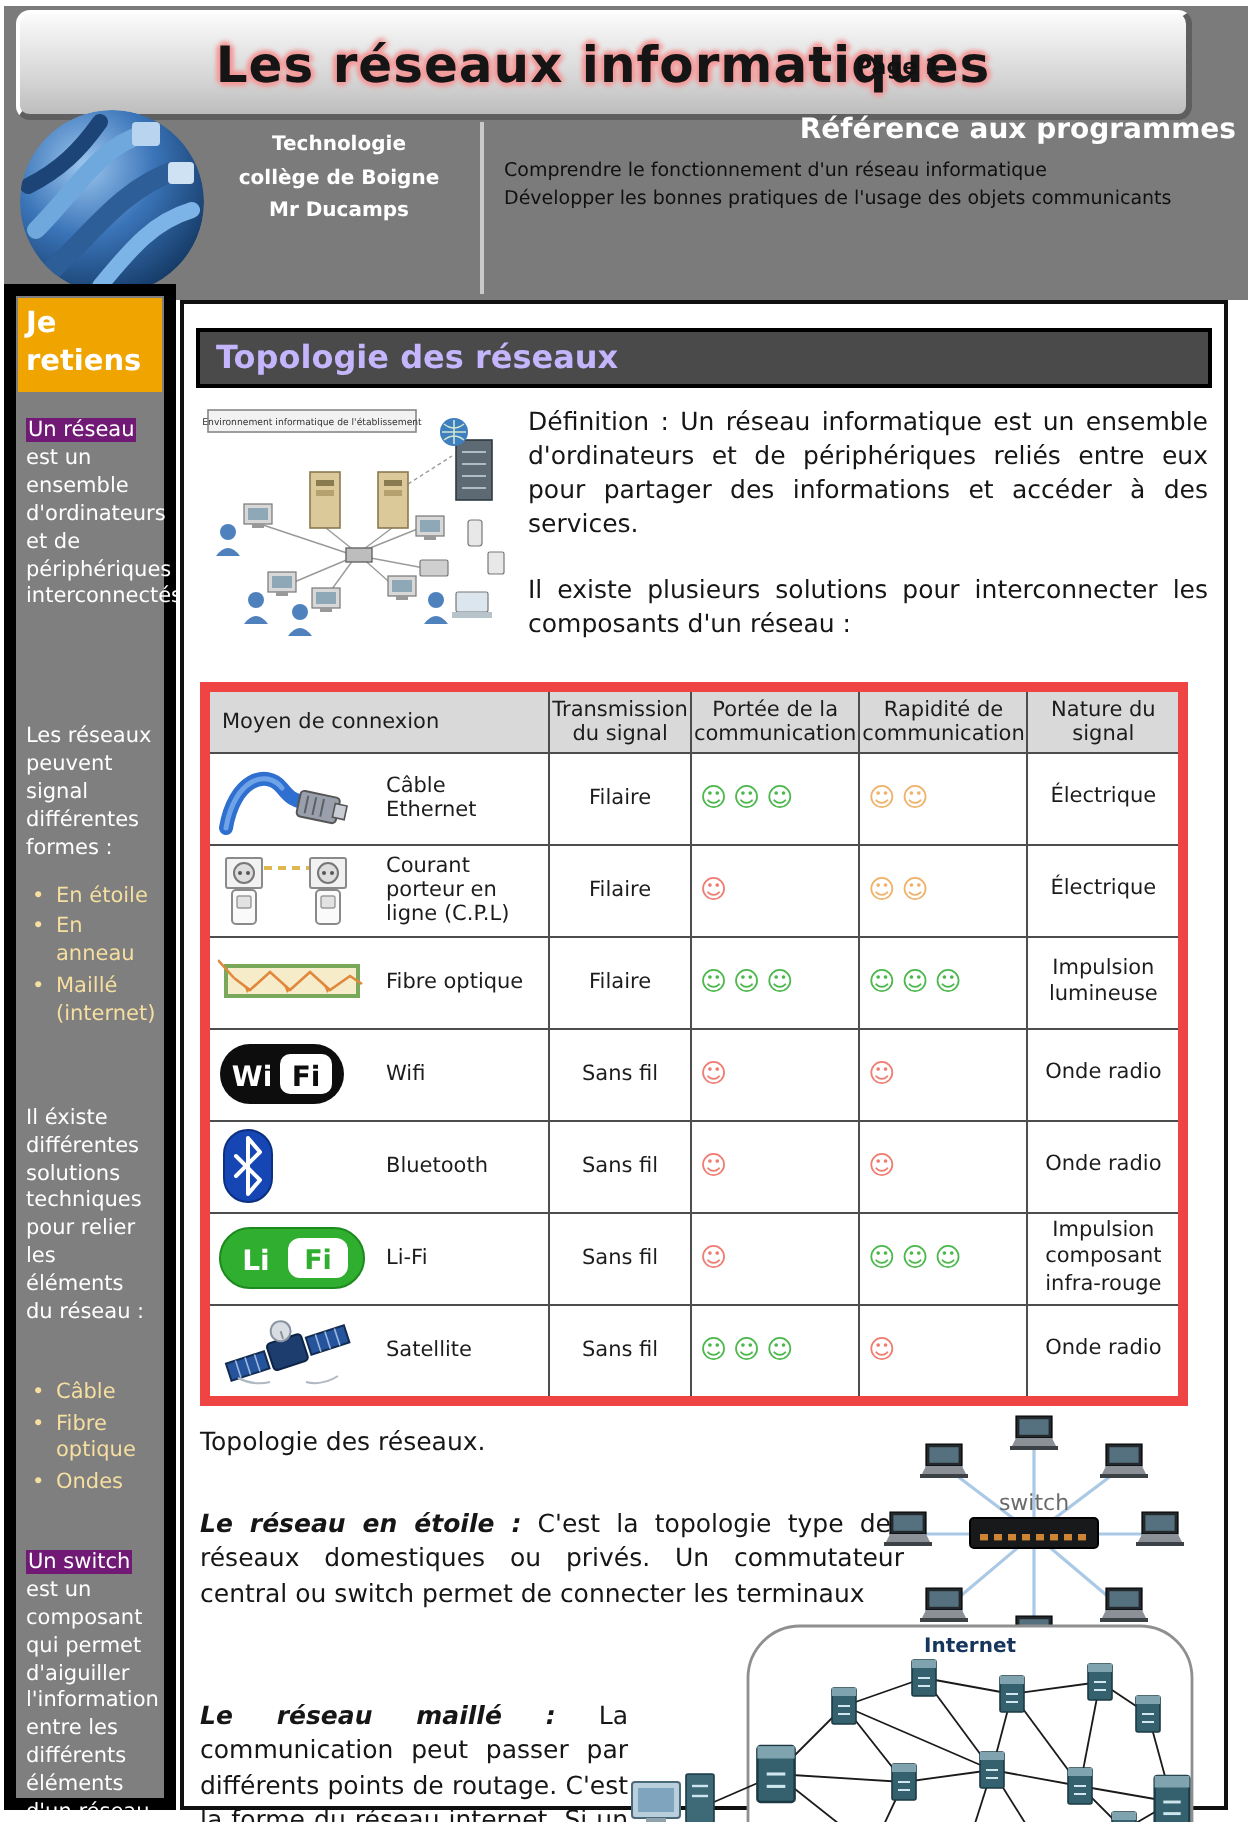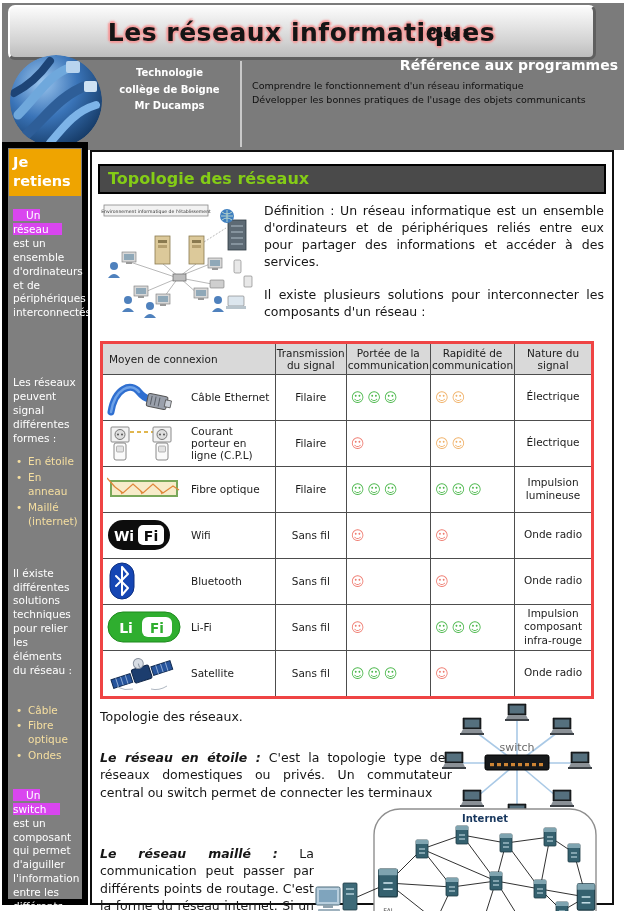--- a/index.html
+++ b/index.html
@@ -21,38 +21,38 @@
   .header-divider{position:absolute;left:238px;top:58px;width:2px;height:86px;background:#c9c9c9;}
   .ref-title{position:absolute;left:250px;top:54px;width:366px;text-align:right;padding-right:6px;
              color:#fff;font-weight:bold;font-size:14px;}
   .ref-items{position:absolute;left:250px;top:76px;width:360px;color:#101010;font-size:9.5px;line-height:1.5;}
   
   .sidebar{position:absolute;left:2px;top:142px;width:86px;height:763px;background:#7f7f7f;
            border:6px solid #000000;box-sizing:border-box;color:#fff;font-size:10.5px;line-height:1.32;}
   .retiens{margin:1px;background:#efa400;color:#fff;font-size:14.5px;font-weight:bold;
            padding:4px 3px 5px 4px;}
   .sb-p{margin:13px 4px 0 5px;}
-  .sb-hl{background:#d946ef;padding:0 13px;}
+  .sb-hl{background:#701a75;padding:0 1px;}
   .sb-list{margin:10px 0 0 0;padding:0 4px 0 8px;list-style:none;color:#f6dfa0;}
   .sb-list li{padding-left:12px;position:relative;margin-bottom:2px;}
   .sb-list li::before{content:"•";position:absolute;left:0;top:0;}
   .mt-lg{margin-top:56px;} .mt-md{margin-top:38px;} .mt-sm{margin-top:26px;}
   
   .main{position:absolute;left:90px;top:150px;width:524px;height:755px;background:#fff;
         border:2px solid #101010;box-sizing:border-box;}
   .topo-bar{margin:12px 6px 0 6px;height:26px;background:#4a4a4a;border:2px solid #000;
-            color:#84cc16;font-size:16px;font-weight:bold;line-height:25px;padding-left:8px;}
+            color:#c4b5fd;font-size:16px;font-weight:bold;line-height:25px;padding-left:8px;}
   .def-row{display:flex;margin:8px 8px 0 8px;gap:8px;}
   .env-fig{flex:none;width:156px;height:118px;}
   .def-text{flex:1;font-size:12.5px;line-height:1.36;text-align:justify;color:#161616;}
   .def-label{}
   .intro-p{margin-top:16px;}
   
   table.conn{border-collapse:collapse;margin:8px 8px 0 8px;width:494px;font-size:10.5px;color:#1c1c1c;
-             border:3px solid #ef4444;}
+             border:5px solid #ef4444;}
   table.conn th,table.conn td{border:1px solid #4d4d4d;}
   table.conn th{background:#d9d9d9;font-weight:normal;font-size:10.5px;padding:3px 1px;text-align:center;}
   table.conn th.left{text-align:left;padding-left:6px;}
   table.conn td{height:41px;padding:2px 4px;}
   td.c{text-align:center;}
   .moyen-cell{display:flex;align-items:center;gap:6px;}
   .icon-box{flex:none;width:78px;height:40px;display:flex;align-items:center;justify-content:flex-start;}
   .smileys{font-size:13px;letter-spacing:3px;white-space:nowrap;}
   .nature{line-height:1.25;}
   

